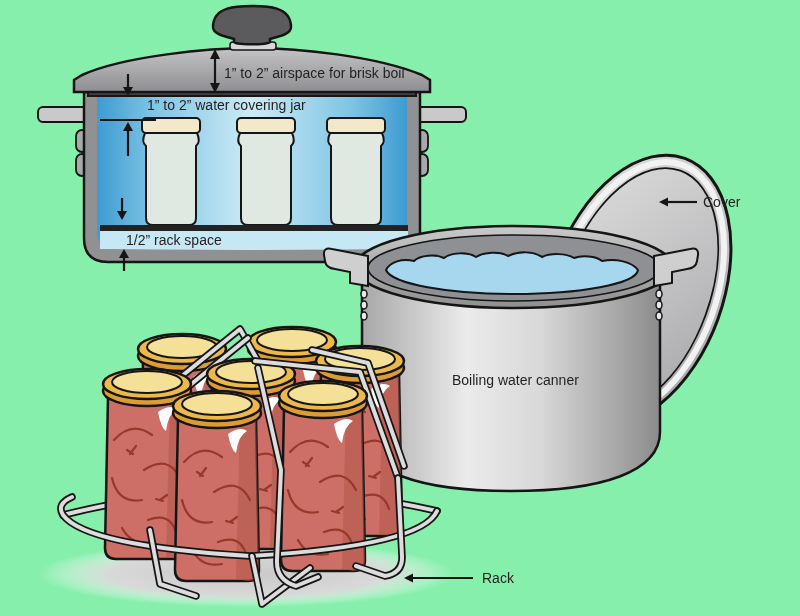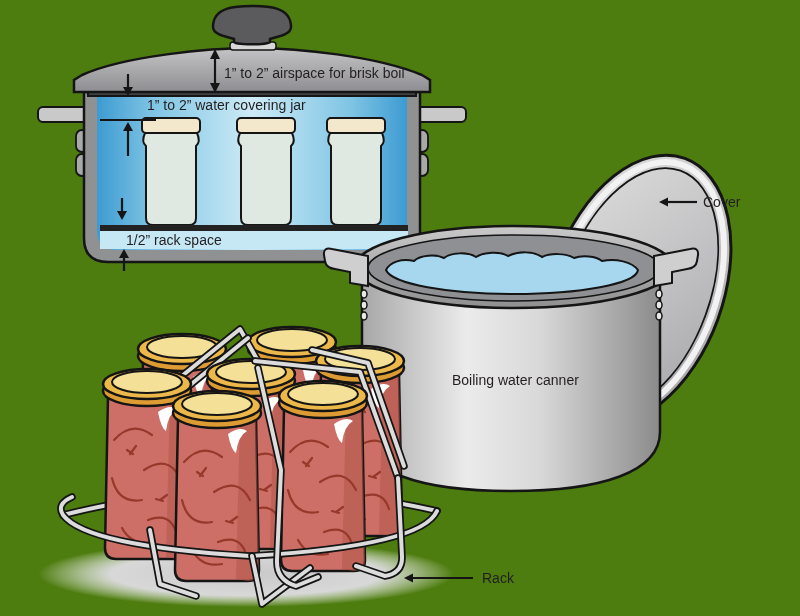--- a/index.html
+++ b/index.html
@@ -1,16 +1,16 @@
 <!DOCTYPE html>
 <html><head>
 <meta charset="utf-8">
 <style>
   html,body{margin:0;padding:0;background:#fff;}
-  .stage{position:relative;width:800px;height:616px;background:#4d7c0f;overflow:hidden;
+  .stage{position:relative;width:800px;height:616px;background:#86efac;overflow:hidden;
          font-family:"Liberation Sans",sans-serif;}
   svg{display:block;}
   .lbl{font-size:14px;fill:#231f20;font-family:"Liberation Sans",sans-serif;}
   .wireB{stroke:#151515;stroke-width:7.5;fill:none;stroke-linecap:round;stroke-linejoin:round;}
   .wireG{stroke:#dcdcdc;stroke-width:4;fill:none;stroke-linecap:round;stroke-linejoin:round;}
   .squig{stroke:#96392b;stroke-width:2.2;fill:none;stroke-linecap:round;}
 </style>
 </head>
 <body>
 

